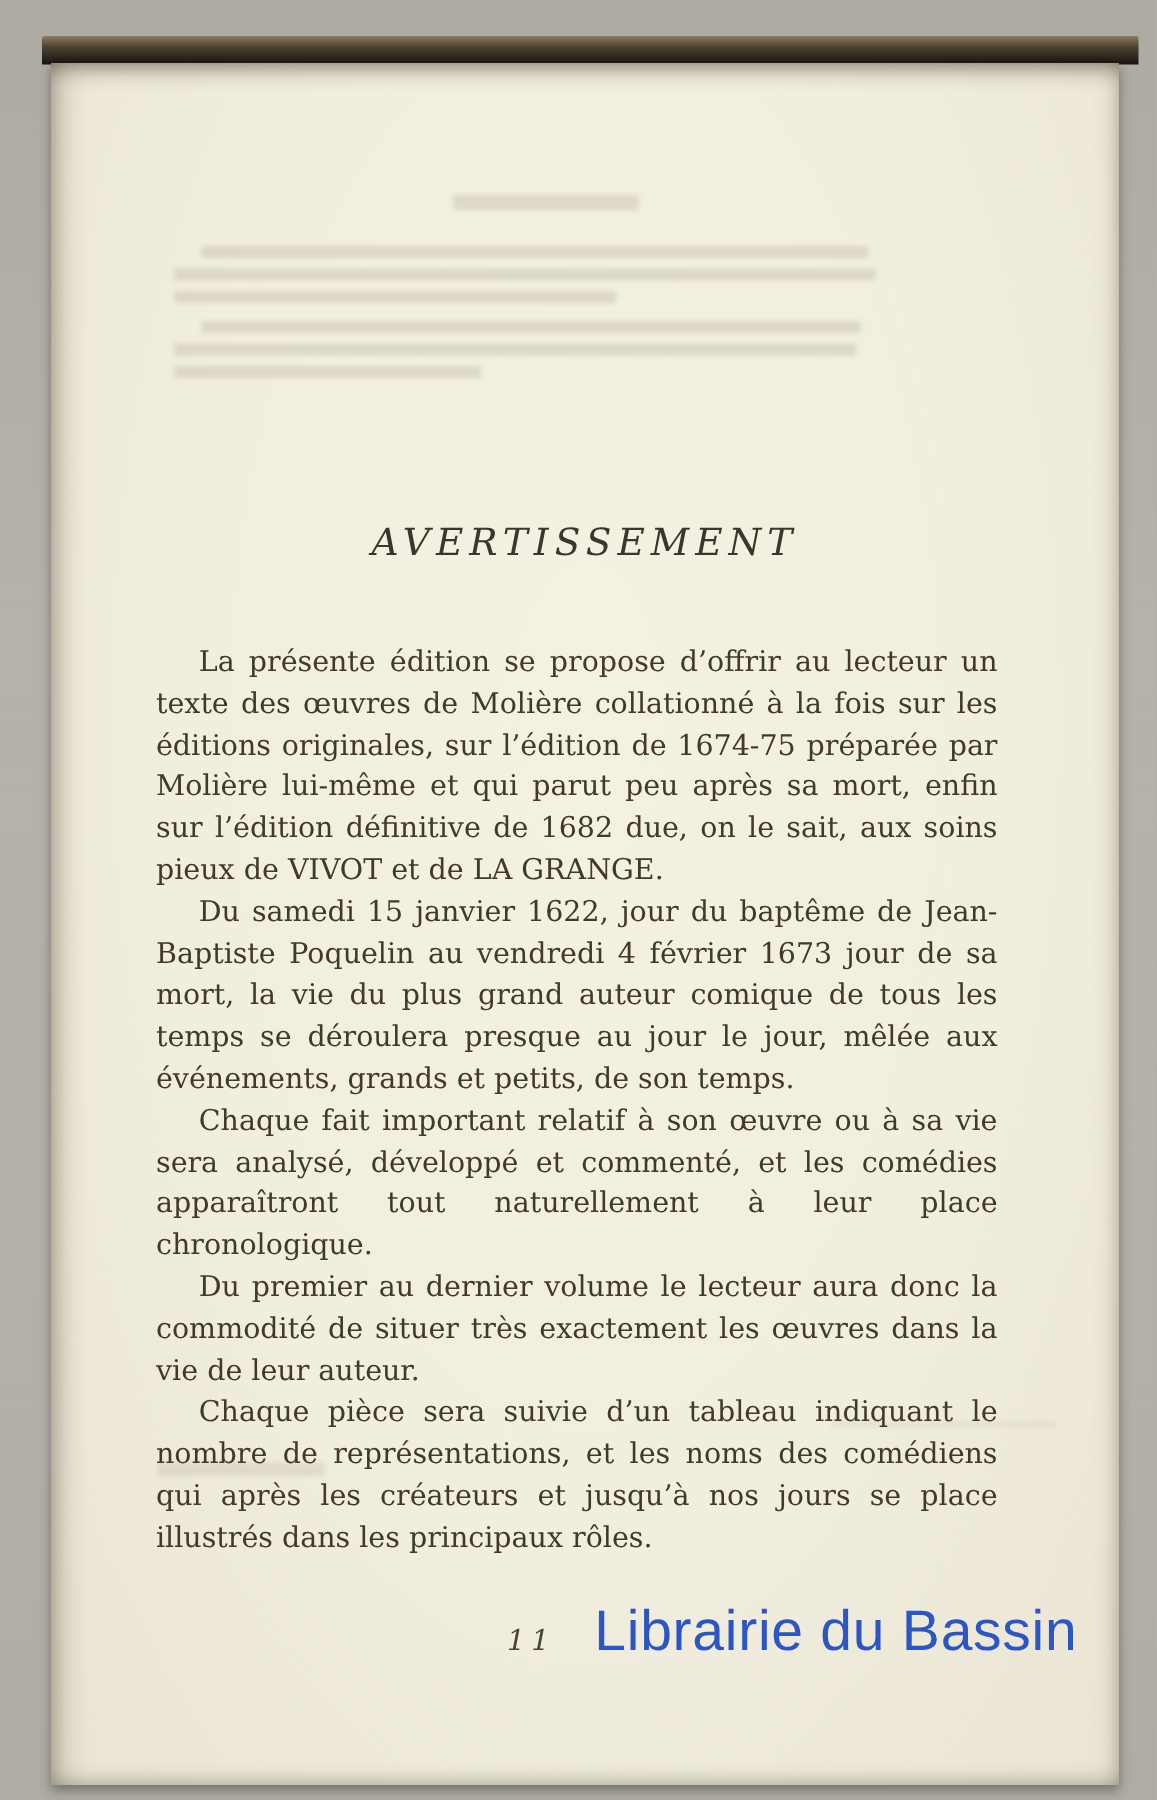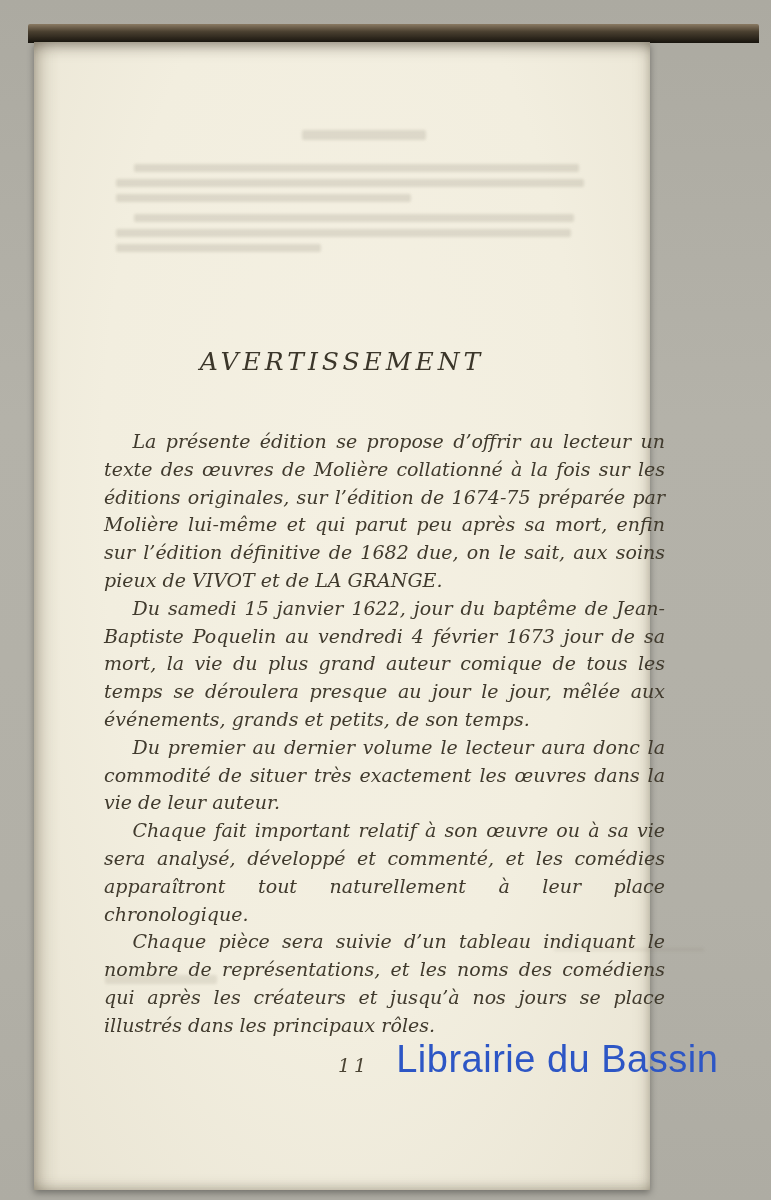--- a/index.html
+++ b/index.html
@@ -18,21 +18,21 @@
     background: linear-gradient(180deg, #acaaa1 0%, #b4b2a9 35%, #b2b0a7 75%, #aeaca3 100%);
   }
 
   .book-top-edge {
     position: absolute; left: 28px; right: 12px; top: 24px; height: 19px;
     background: linear-gradient(180deg, #8a7a63 0%, #4a4030 40%, #17140e 100%);
     border-radius: 2px 2px 0 0;
   }
 
   .book-page {
-    position: absolute; left: 34px; top: 42px; width: 616px; height: 1148px;
+    position: absolute; left: 34px; top: 42px; width: 712px; height: 1148px;
     background: radial-gradient(ellipse at 50% 38%, #f4f0e2 0%, #f2eedf 55%, #e9e4d3 100%);
     box-shadow:
       inset 16px 0 20px -12px rgba(90,80,60,0.45),
       inset -10px 0 16px -10px rgba(90,80,60,0.35),
       inset 0 -10px 14px -9px rgba(90,80,60,0.35),
       inset 0 12px 16px -10px rgba(40,30,20,0.55),
       0 3px 7px rgba(0,0,0,0.35);
   }
 
   
@@ -51,30 +51,29 @@
     font-weight: normal;
     font-size: 25px;
     letter-spacing: 4px;
     color: #3b362a;
     margin: 0;
   }
 
   .body-text {
     position: absolute; left: 70px; top: 386px; width: 561px;
     font-family: "DejaVu Serif", serif;
-    font-style: italic;
     font-size: 19px;
     line-height: 27.8px;
     text-align: justify;
     color: #403a2d;
   }
   .body-text p { margin: 0; text-indent: 1.5em; }
 
   .footer-row {
-    position: absolute; left: 338px; top: 998px;
+    position: absolute; left: 338px; top: 1027px;
     display: flex; align-items: baseline; gap: 26px;
     white-space: nowrap;
   }
   .page-number {
     font-family: "DejaVu Serif", serif;
     font-style: italic;
     font-size: 19px;
     letter-spacing: 4px;
     color: #4b4434;
   }
@@ -106,22 +105,22 @@
     <div class="st" style="left:82px;  top:187px; width:455px; height:8px;"></div>
     <div class="st" style="left:82px;  top:202px; width:205px; height:8px;"></div>
     <div class="st" style="left:71px;  top:933px; width:112px; height:9px; background:rgba(108,100,80,0.13);"></div>
     <div class="st" style="left:520px; top:906px; width:150px; height:3px; background:rgba(108,100,80,0.10);"></div>
 
     <h1 class="page-title">AVERTISSEMENT</h1>
 
     <div class="body-text">
       <p>La présente édition se propose d’offrir au lecteur un texte des œuvres de Molière collationné à la fois sur les éditions originales, sur l’édition de 1674-75 préparée par Molière lui-même et qui parut peu après sa mort, enfin sur l’édition définitive de 1682 due, on le sait, aux soins pieux de VIVOT et de LA GRANGE.</p>
       <p>Du samedi 15 janvier 1622, jour du baptême de Jean-Baptiste Poquelin au vendredi 4 février 1673 jour de sa mort, la vie du plus grand auteur comique de tous les temps se déroulera presque au jour le jour, mêlée aux événements, grands et petits, de son temps.</p>
+      <p>Chaque fait important relatif à son œuvre ou à sa vie sera analysé, développé et commenté, et les comédies apparaîtront tout naturellement à leur place chronologique.</p>
       <p>Du premier au dernier volume le lecteur aura donc la commodité de situer très exactement les œuvres dans la vie de leur auteur.</p>
-      <p>Chaque fait important relatif à son œuvre ou à sa vie sera analysé, développé et commenté, et les comédies apparaîtront tout naturellement à leur place chronologique.</p>
       <p>Chaque pièce sera suivie d’un tableau indiquant le nombre de représentations, et les noms des comédiens qui après les créateurs et jusqu’à nos jours se place illustrés dans les principaux rôles.</p>
     </div>
 
   </div>
 
   <div class="footer-row">
     <span class="page-number">11</span>
     <span class="watermark" style="color: rgb(45, 86, 197);">Librairie du Bassin</span>
   </div>
 

